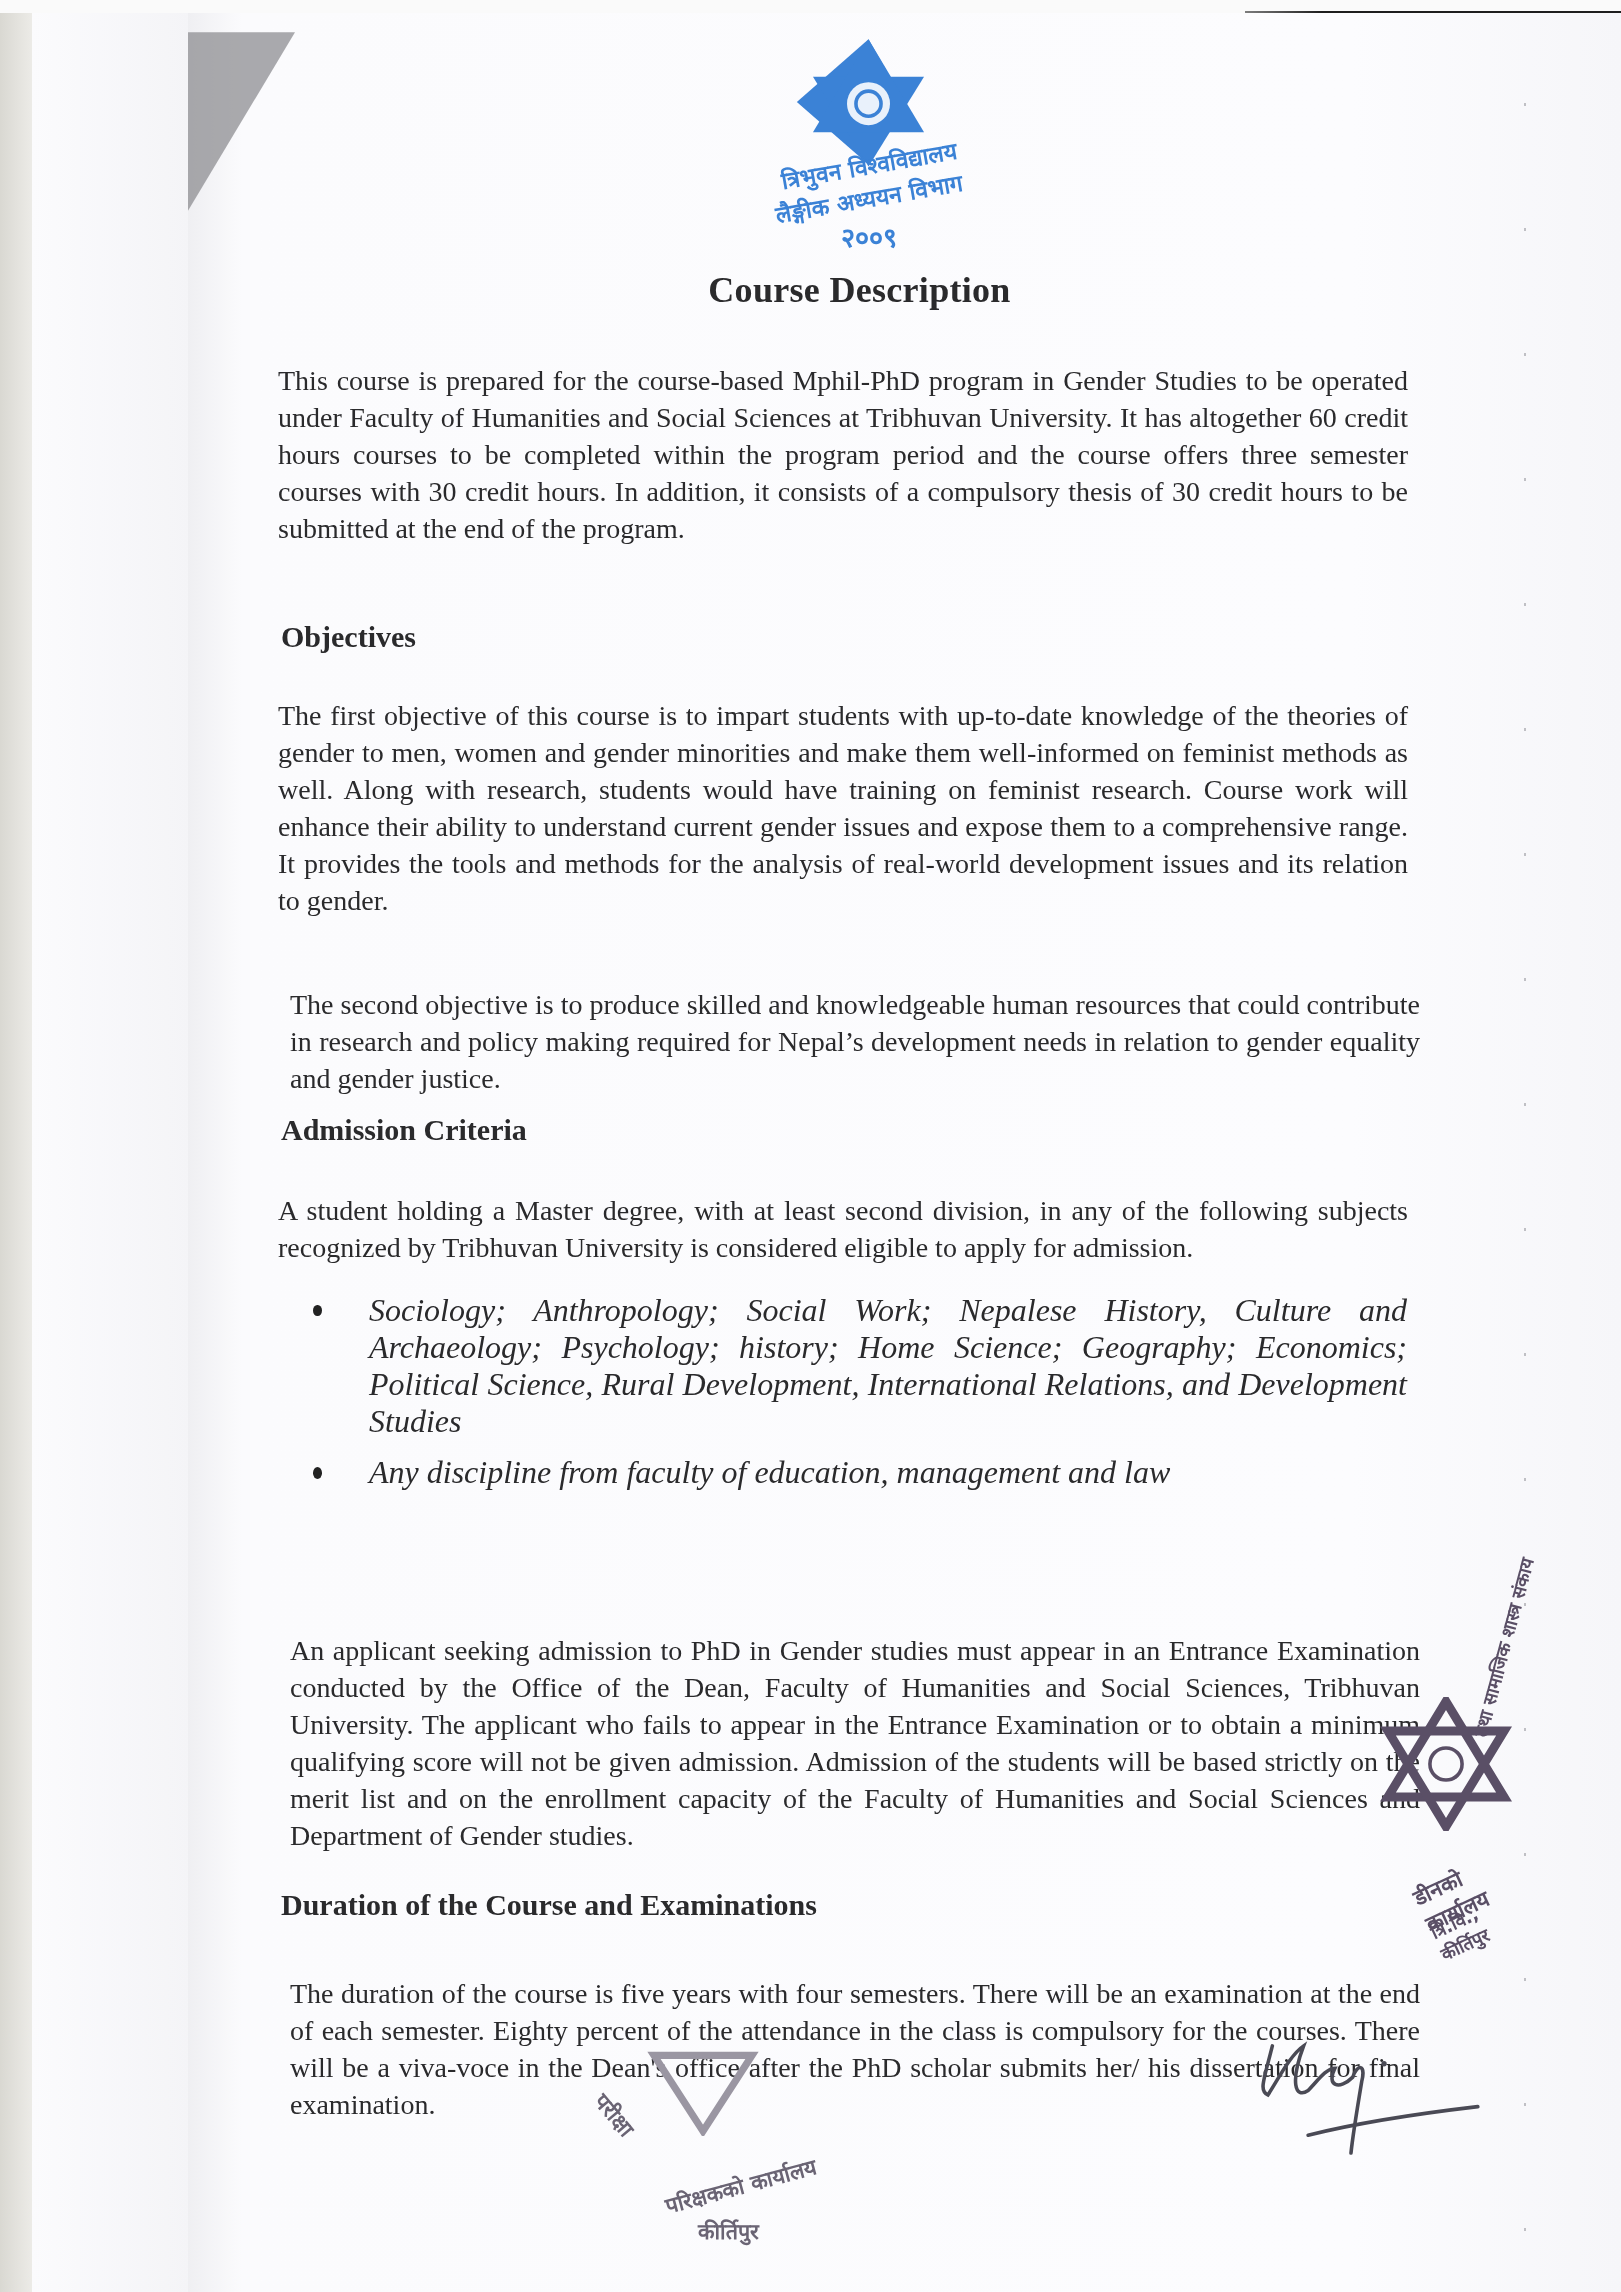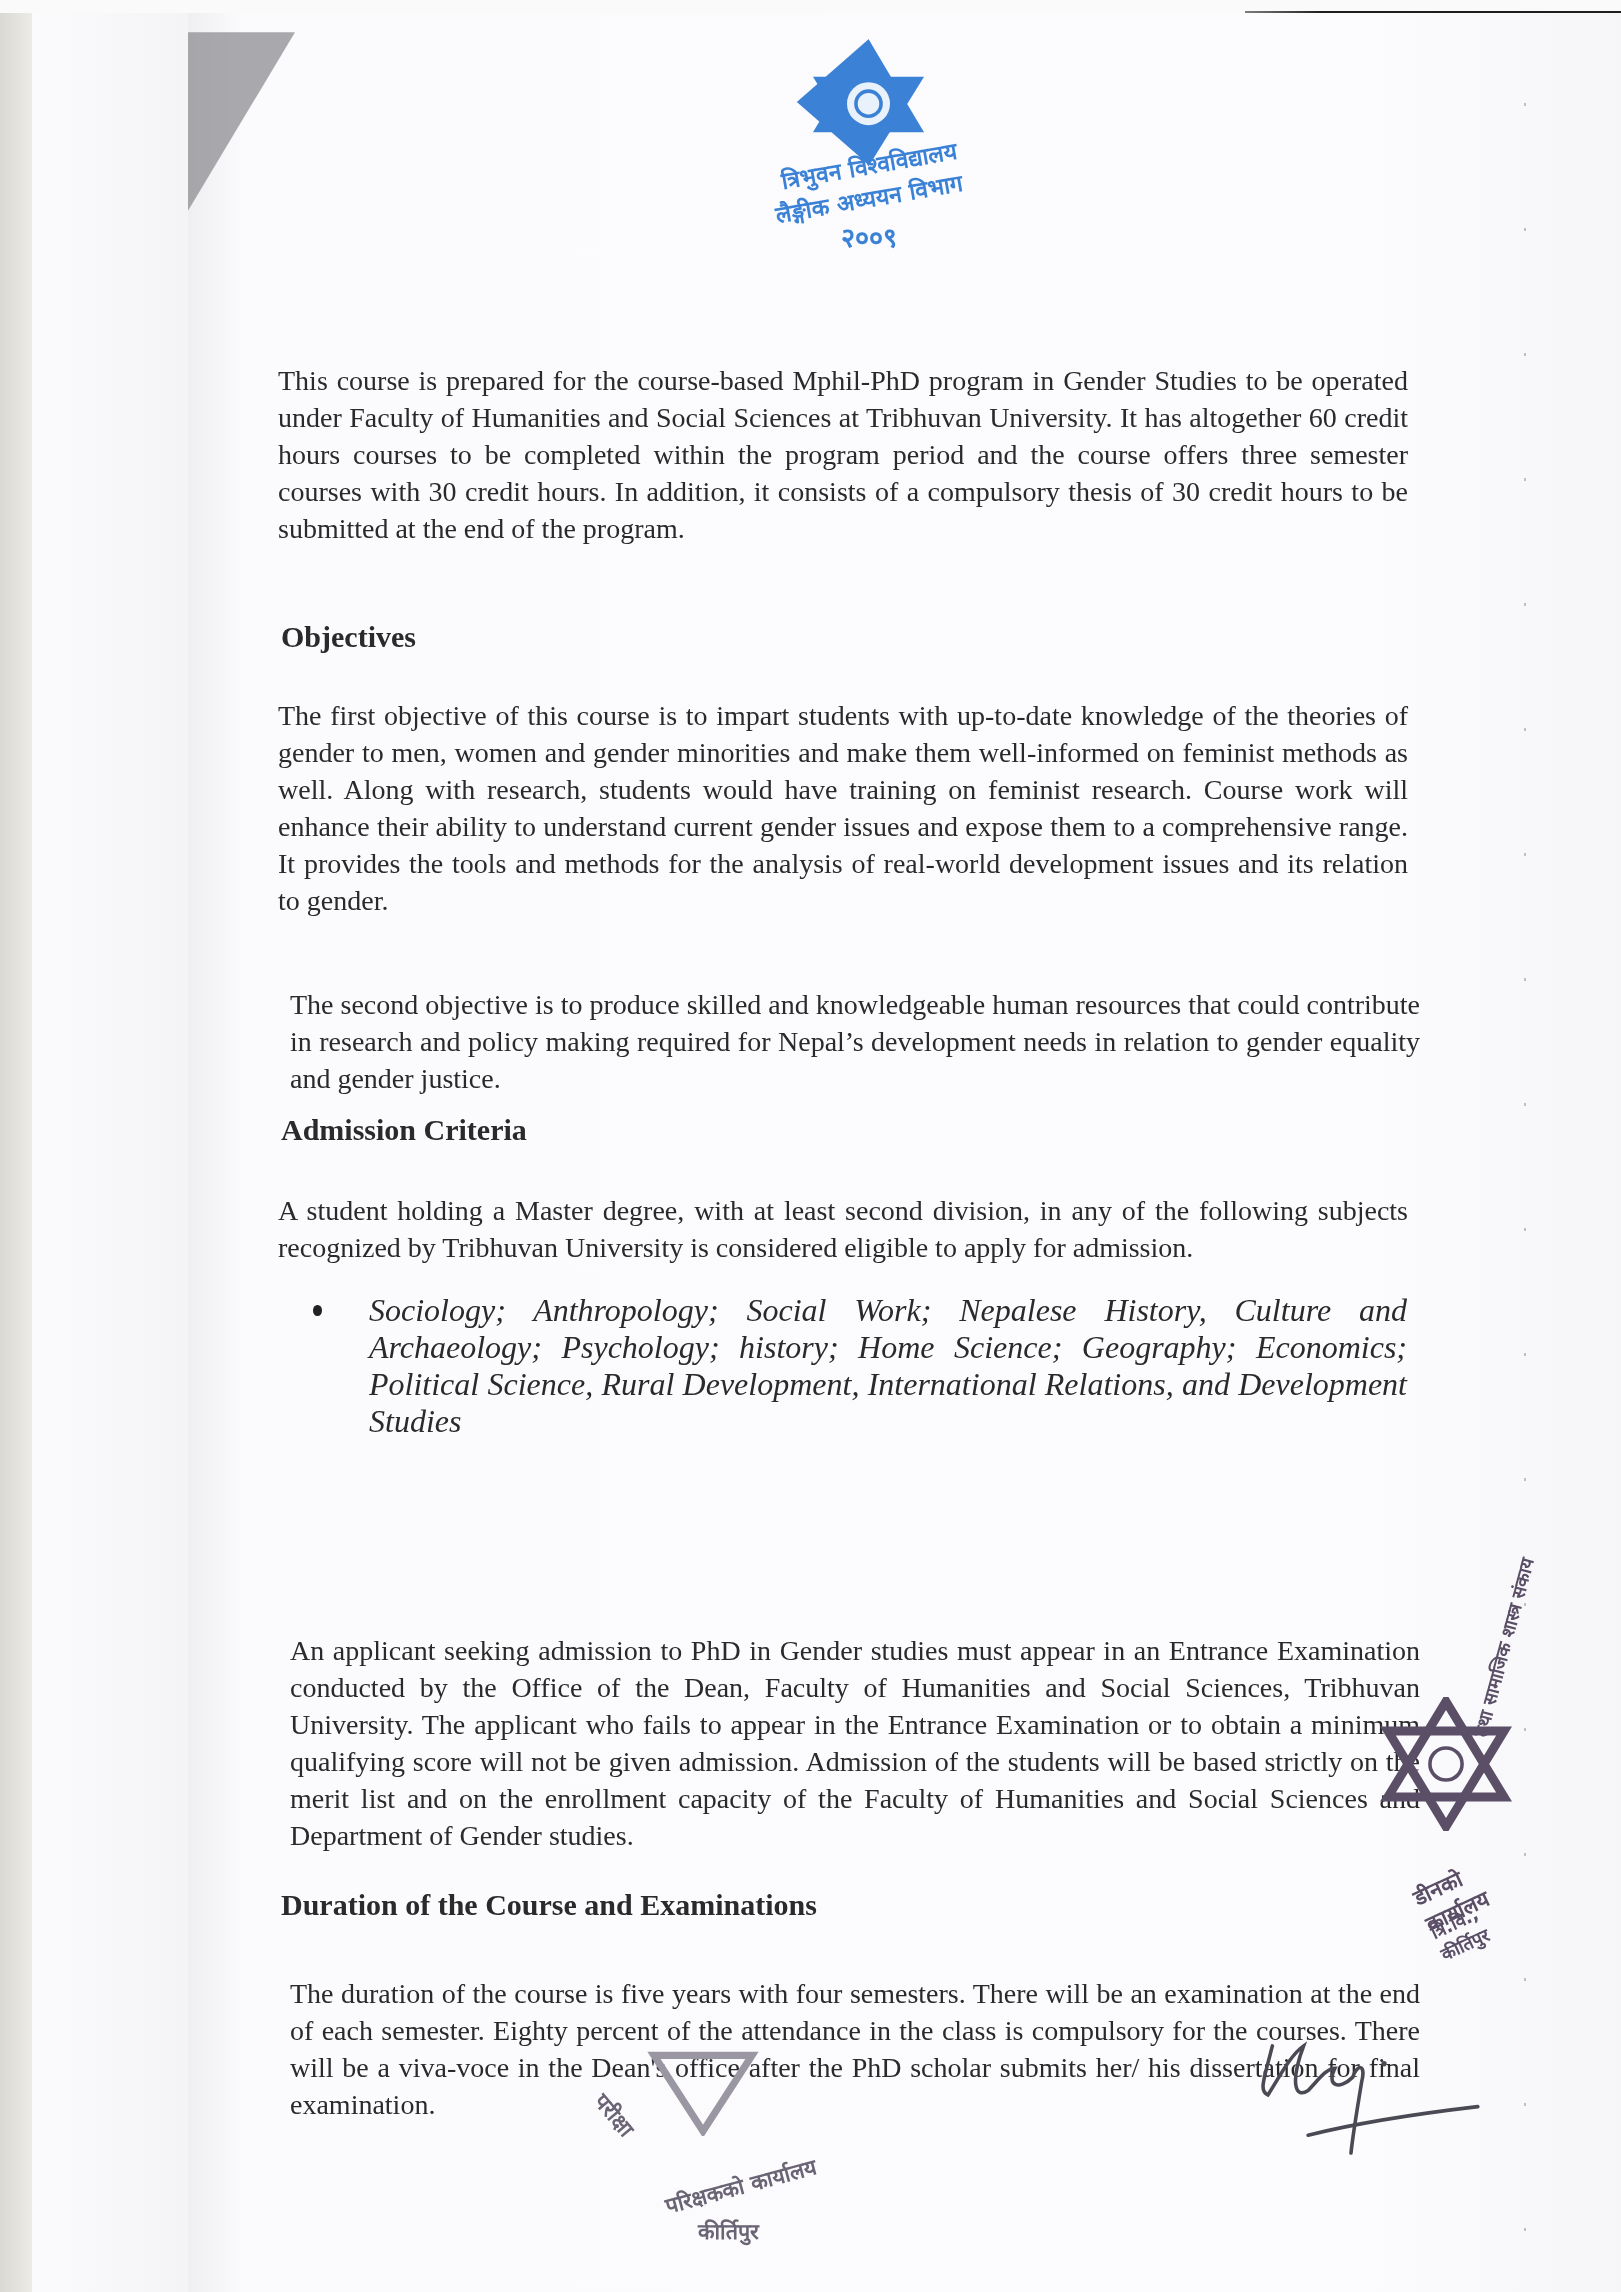--- a/index.html
+++ b/index.html
@@ -72,32 +72,34 @@
     </g>
     <circle cx="120" cy="80" r="24" fill="#e9f1fb"></circle>
     <circle cx="120" cy="80" r="14" fill="none" stroke="#3b82d6" stroke-width="4"></circle>
   </svg>
   <div class="logo-text">
     <span class="logo-line1">त्रिभुवन विश्वविद्यालय</span>
     <span class="logo-line2">लैङ्गीक अध्ययन विभाग</span>
     <span class="logo-year">२००९</span>
   </div>
 
+  <div class="title">Course Description</div>
 
   <p class="content p1">This course is prepared for the course-based Mphil-PhD program in Gender Studies to be operated under Faculty of Humanities and Social Sciences at Tribhuvan University. It has altogether 60 credit hours courses to be completed within the program period and the course offers three semester courses with 30 credit hours. In addition, it consists of a compulsory thesis of 30 credit hours to be submitted at the end of the program.</p>
 
   <h2 class="sec h-obj">Objectives</h2>
   <p class="content p2">The first objective of this course is to impart students with up-to-date knowledge of the theories of gender to men, women and gender minorities and make them well-informed on feminist methods as well. Along with research, students would have training on feminist research. Course work will enhance their ability to understand current gender issues and expose them to a comprehensive range. It provides the tools and methods for the analysis of real-world development issues and its relation to gender.</p>
   <p class="content p3">The second objective is to produce skilled and knowledgeable human resources that could contribute in research and policy making required for Nepal’s development needs in relation to gender equality and gender justice.</p>
 
   <h2 class="sec h-adm">Admission Criteria</h2>
   <p class="content p4">A student holding a Master degree, with at least second division, in any of the following subjects recognized by Tribhuvan University is considered eligible to apply for admission.</p>
 
   <ul class="bullets">
     <li><span class="dot"></span><span>Sociology; Anthropology; Social Work; Nepalese History, Culture and Archaeology; Psychology; history; Home Science; Geography; Economics; Political Science, Rural Development, International Relations, and Development Studies</span></li>
+    <li><span class="dot"></span><span>Any discipline from faculty of education, management and law</span></li>
   </ul>
 
   <p class="content p5">An applicant seeking admission to PhD in Gender studies must appear in an Entrance Examination conducted by the Office of the Dean, Faculty of Humanities and Social Sciences, Tribhuvan University. The applicant who fails to appear in the Entrance Examination or to obtain a minimum qualifying score will not be given admission. Admission of the students will be based strictly on the merit list and on the enrollment capacity of the Faculty of Humanities and Social Sciences and Department of Gender studies.</p>
 
   <h2 class="sec h-dur">Duration of the Course and Examinations</h2>
   <p class="content p6">The duration of the course is five years with four semesters. There will be an examination at the end of each semester. Eighty percent of the attendance in the class is compulsory for the courses. There will be a viva-voce in the Dean's office after the PhD scholar submits her/ his dissertation for final examination.</p>
 
   <div class="stamp-right">
     <svg style="position:absolute;left:63px;top:0;width:134px;height:134px" viewBox="0 0 150 150">
       <polygon points="75,5 140,112 10,112" fill="none" stroke="#5a4f66" stroke-width="10"></polygon>

